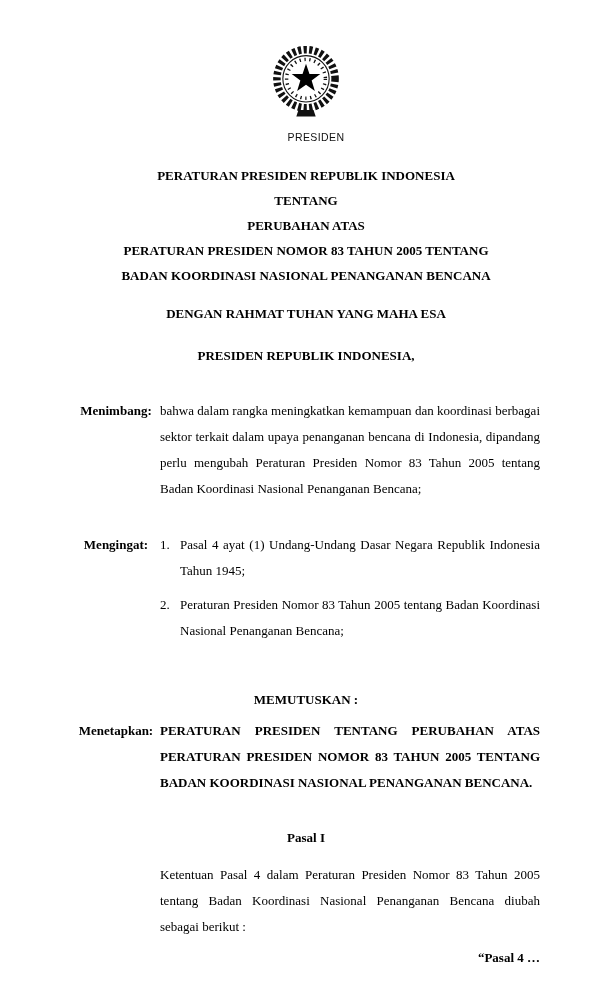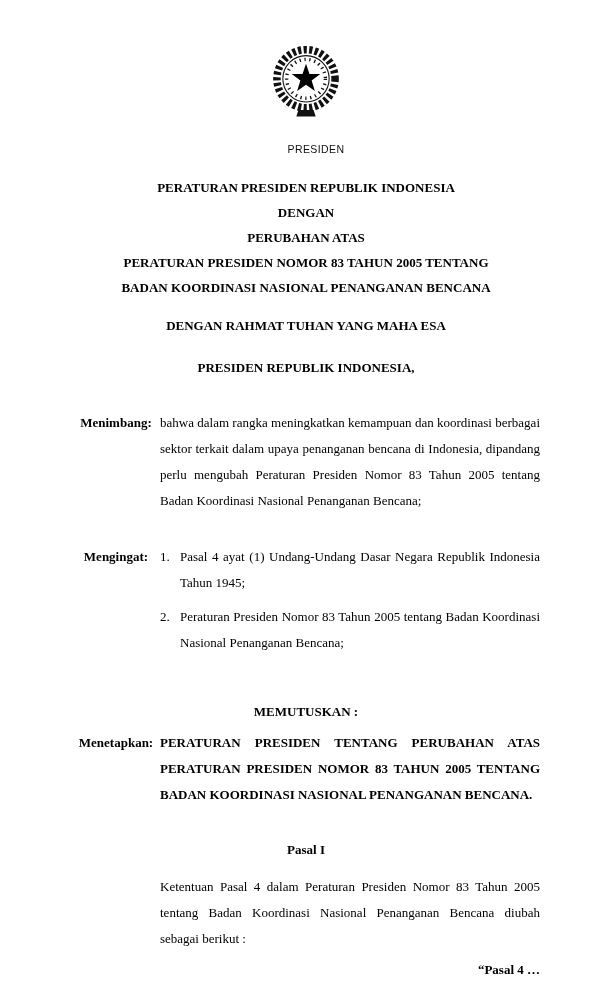--- a/index.html
+++ b/index.html
@@ -13,21 +13,21 @@
     font-family:"Liberation Serif", serif;
     color:#000000;
     overflow:hidden;
   }
   .emblem-wrap {
     padding-top:40px;
     display:flex;
     justify-content:center;
   }
   .letterhead {
-    margin-top:18px;
+    margin-top:6px;
     text-align:center;
     font-family:"Liberation Sans", sans-serif;
     font-size:10.5px;
     letter-spacing:0.4px;
     line-height:1.35;
     color:#111;
     padding-left:20px;
   }
   .title-block {
     margin-top:24px;
@@ -122,21 +122,21 @@
       <polygon fill="#111" points="-7,29 7,29 9,35 -9,35"></polygon>
     </svg>
   </div>
 
   <div class="letterhead">
     <div>PRESIDEN</div>
   </div>
 
   <div class="title-block">
     <div class="t">PERATURAN PRESIDEN REPUBLIK INDONESIA</div>
-    <div class="t">DENGAN</div>
+    <div class="t">TENTANG</div>
     <div class="t">PERUBAHAN ATAS</div>
     <div class="t">PERATURAN PRESIDEN NOMOR 83 TAHUN 2005 TENTANG</div>
     <div class="t">BADAN KOORDINASI NASIONAL PENANGANAN BENCANA</div>
   </div>
 
   <div class="invocation">DENGAN RAHMAT TUHAN YANG MAHA ESA</div>
 
   <div class="authority">PRESIDEN REPUBLIK INDONESIA,</div>
 
   <div class="content">

